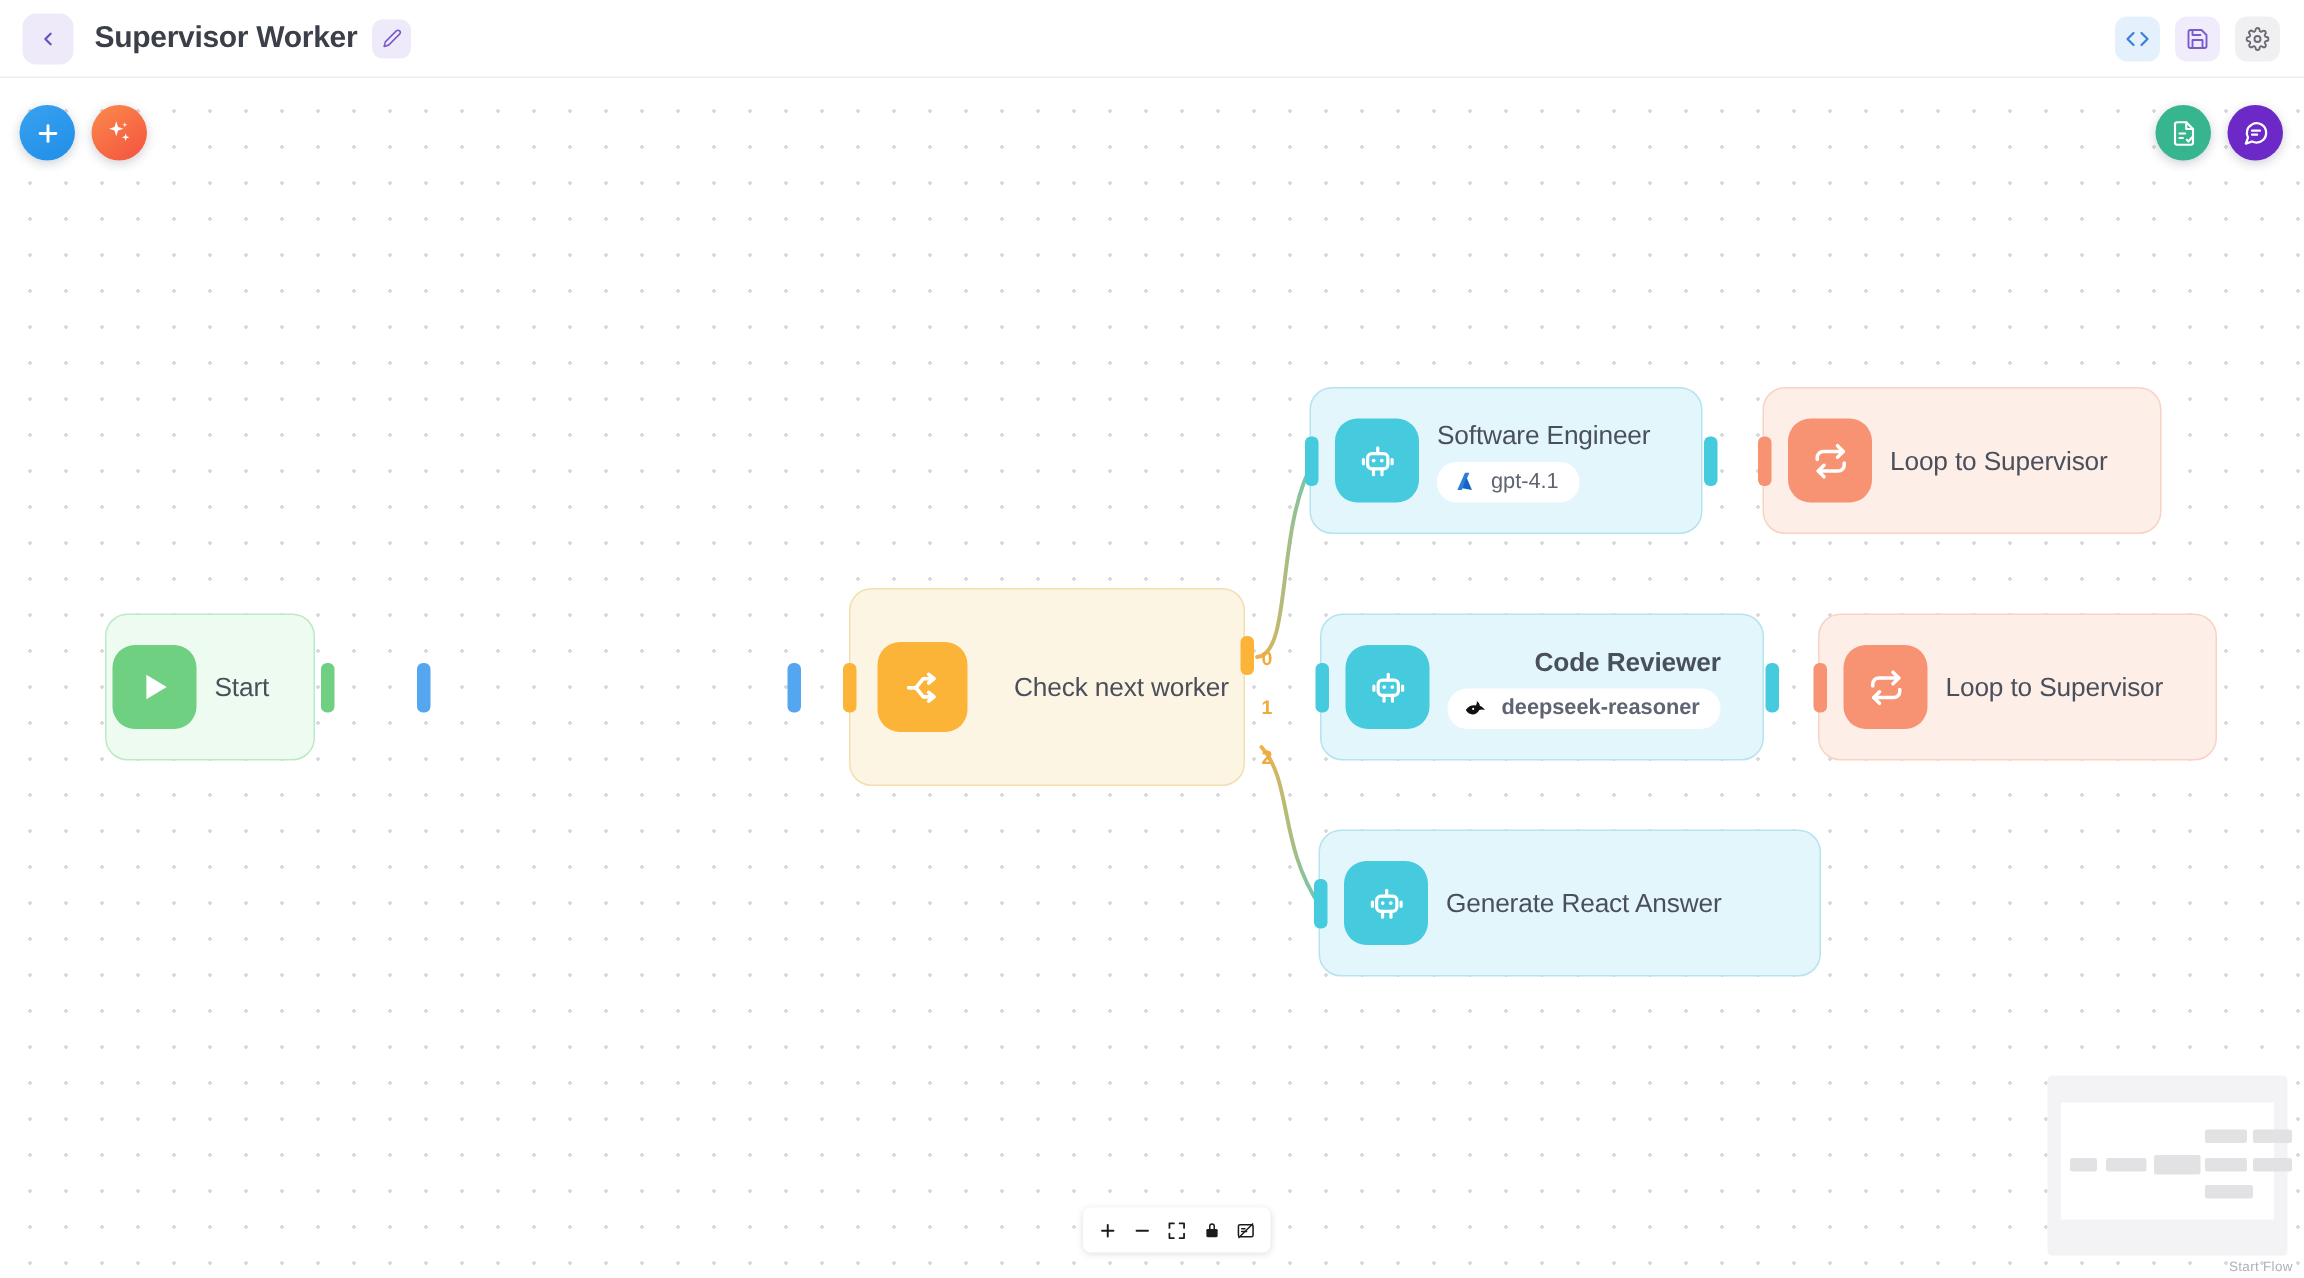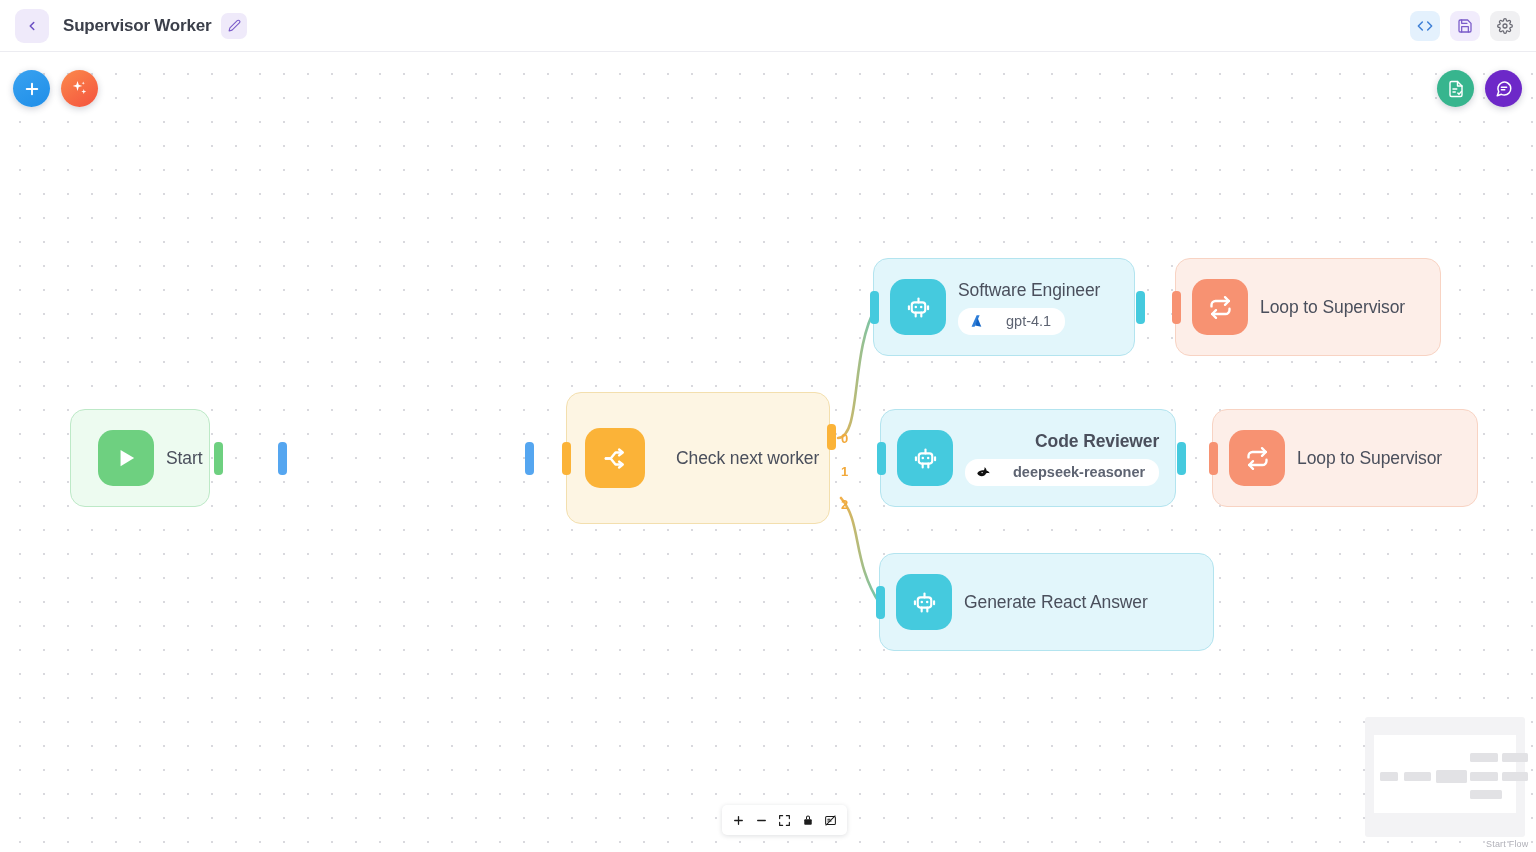--- a/index.html
+++ b/index.html
@@ -21,21 +21,21 @@
     z-index: 40;
   }
   .back-btn {
     width: 34px; height: 34px; margin-left: 15px;
     border-radius: 9px; background: #efeafa;
     display: flex; align-items: center; justify-content: center;
     cursor: pointer;
   }
   .page-title {
     margin-left: 14px;
-    font-size: 17px; font-weight: 600;
+    font-size: 20px; font-weight: 600;
     color: #3b3f4a; letter-spacing: -0.2px;
     white-space: nowrap;
   }
   .edit-btn {
     width: 26px; height: 26px; margin-left: 10px;
     border-radius: 7px; background: #efeafa;
     display: flex; align-items: center; justify-content: center;
     cursor: pointer;
   }
   .header-right {
@@ -93,21 +93,21 @@
   }
   .node-body { display: flex; flex-direction: column; justify-content: center; }
   .node-title {
     font-size: 17.5px; color: #4a4f5c; letter-spacing: -0.1px;
     white-space: nowrap;
   }
   .model-pill {
     margin-top: 7px;
     background: #ffffff; border-radius: 13px;
     height: 27px; padding: 0 14px 0 9px;
-    display: inline-flex; align-items: center; gap: 20px;
+    display: inline-flex; align-items: center; gap: 8px;
     align-self: flex-start;
   }
   .model-name { font-size: 14.5px; color: #5e6472; white-space: nowrap; }
   .model-logo { width: 19px; height: 19px; flex: none;
                 display: flex; align-items: center; justify-content: center; }
 
   
   .n-start { background: #edfbf0; border: 1.3px solid #bde9c7; }
   .n-start .node-icon { background: #6ed080; }
   .n-blue  { background: #e4f2fd; border: 1.3px solid #bcdcf7; }
@@ -266,21 +266,21 @@
       </svg>
     </div>
     <div class="fab fab-chat">
       <svg width="18" height="18" viewBox="0 0 24 24" fill="none" stroke="#ffffff" stroke-width="2" stroke-linecap="round" stroke-linejoin="round">
         <path d="M21 11.5a8.4 8.4 0 0 1-8.5 8.5 8.8 8.8 0 0 1-4-.9L3 21l1.9-5.4a8.5 8.5 0 0 1 3.6-11.7 8.4 8.4 0 0 1 12.5 7.4z"></path>
         <line x1="8.5" y1="9.5" x2="15.5" y2="9.5"></line>
         <line x1="8.5" y1="13" x2="13" y2="13"></line>
       </svg>
     </div>
 
-    <div class="node n-start" style="left:70px; top:357px; width:140px; height:98px; padding:0 18px 0 27px;">
+    <div class="node n-start" style="left:70px; top:357px; width:140px; height:98px; padding:0 18px 0 4px;">
       <div class="node-icon" style="width:56px;height:56px;">
         <svg width="26" height="26" viewBox="0 0 24 24" fill="#ffffff">
           <path d="M7 4.5 19.5 12 7 19.5z"></path>
         </svg>
       </div>
       <div class="node-body" style="margin-left:12px;">
         <div class="node-title">Start</div>
       </div>
     </div>
     <div class="handle h-green" style="left:214px; top:390px;"></div>

